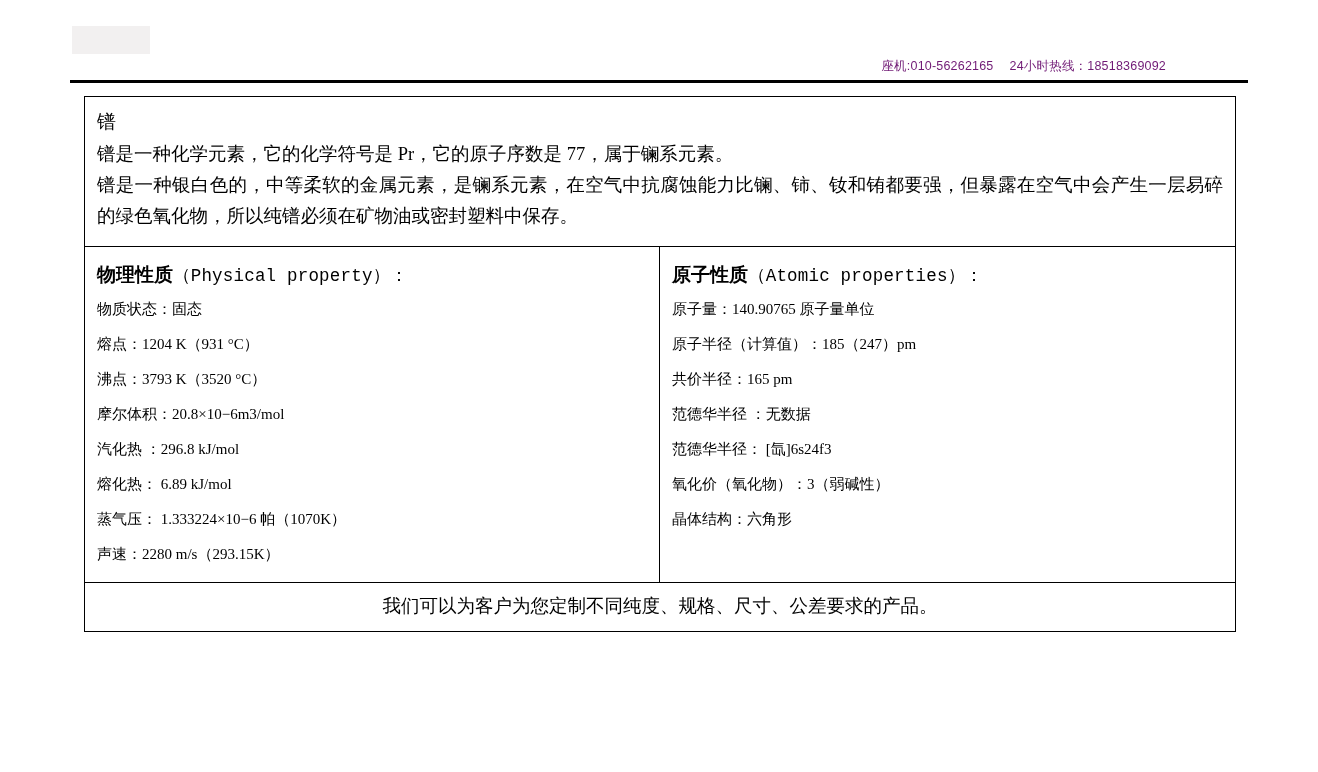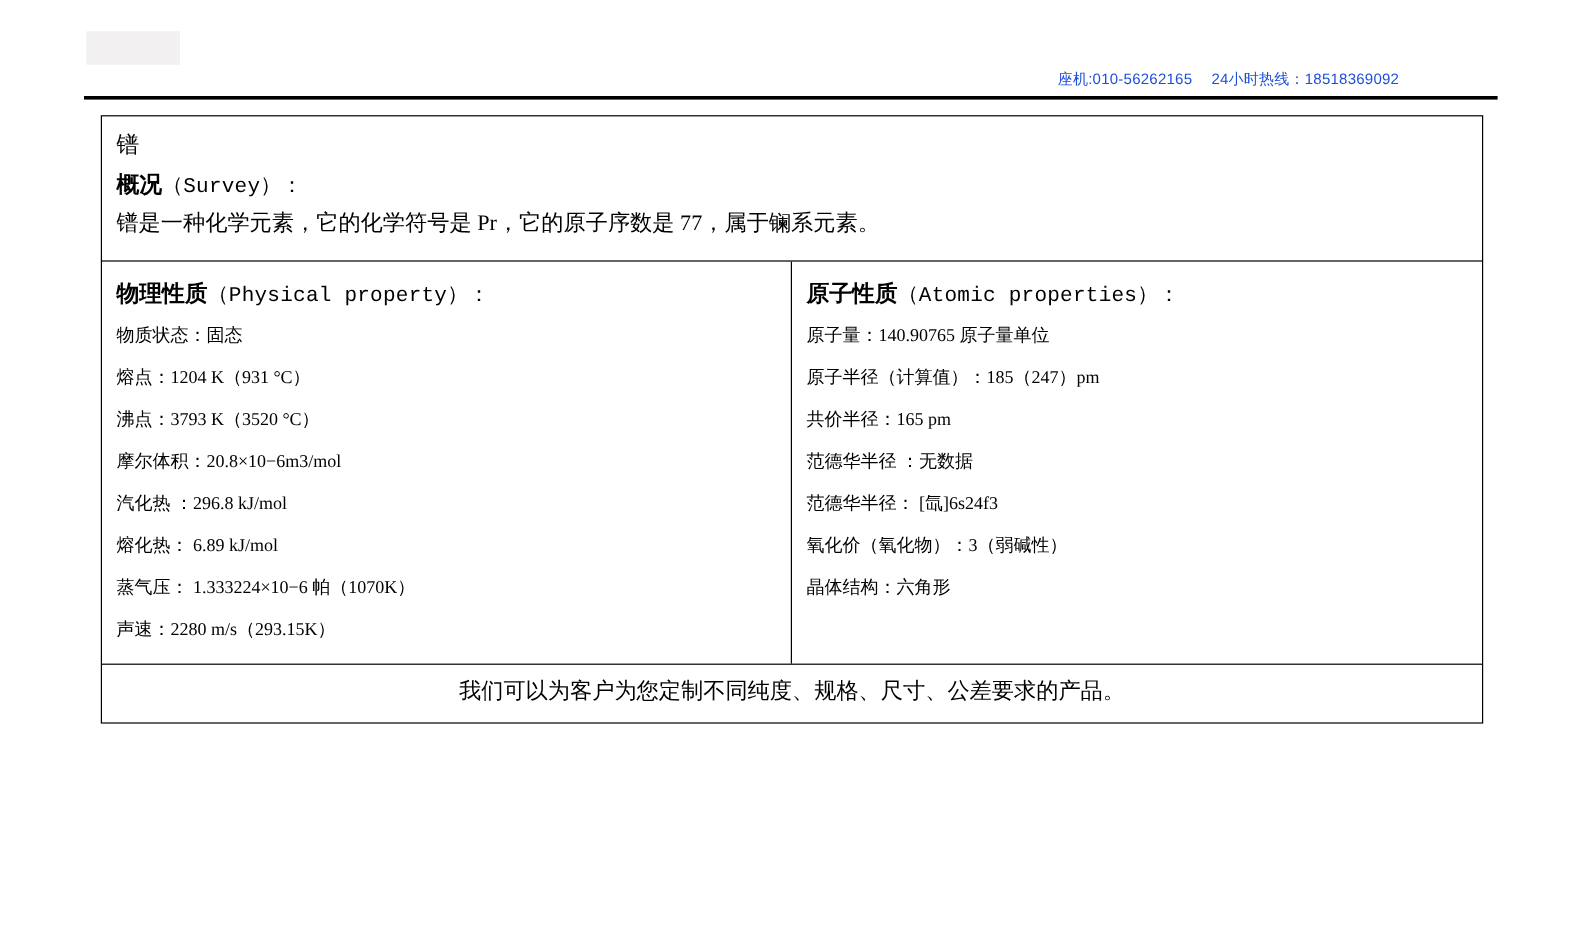--- a/index.html
+++ b/index.html
@@ -32,21 +32,21 @@
     width: 78px;
     height: 28px;
     background: #f2f0f0;
   }
   .header-contact {
     position: absolute;
     right: 152px;
     top: 58px;
     font-family: "Liberation Sans", sans-serif;
     font-size: 12.5px;
-    color: #1d4ed8;
+    color: #701a75;
     white-space: nowrap;
     letter-spacing: 0.2px;
   }
   .header-contact .gap {
     display: inline-block;
     width: 16px;
   }
   .header-rule {
     position: absolute;
     left: 70px;
@@ -142,25 +142,23 @@
     <span>座机:010-56262165</span><span class="gap"></span><span>24小时热线：18518369092</span>
   </div>
 
   <div class="header-rule"></div>
 
   <div class="doc-table">
 
     <div class="row-top">
       <p class="title-el">镨</p>
 
-      <p class="sec-head">
-        <span class="cn">概况</span><span class="en">（Survey）：</span>
-      </p>
       <p class="body-par">镨是一种化学元素，它的化学符号是 Pr，它的原子序数是 77，属于镧系元素。</p>
 
+      <p class="body-par">镨是一种银白色的，中等柔软的金属元素，是镧系元素，在空气中抗腐蚀能力比镧、铈、钕和铕都要强，但暴露在空气中会产生一层易碎的绿色氧化物，所以纯镨必须在矿物油或密封塑料中保存。</p>
     </div>
 
     <div class="row-mid">
 
       <div class="col-left">
         <p class="sec-head">
           <span class="cn">物理性质</span><span class="en">（Physical property）：</span>
         </p>
         <p class="prop-line">物质状态：固态</p>
         <p class="prop-line">熔点：1204 K（931 °C）</p>

